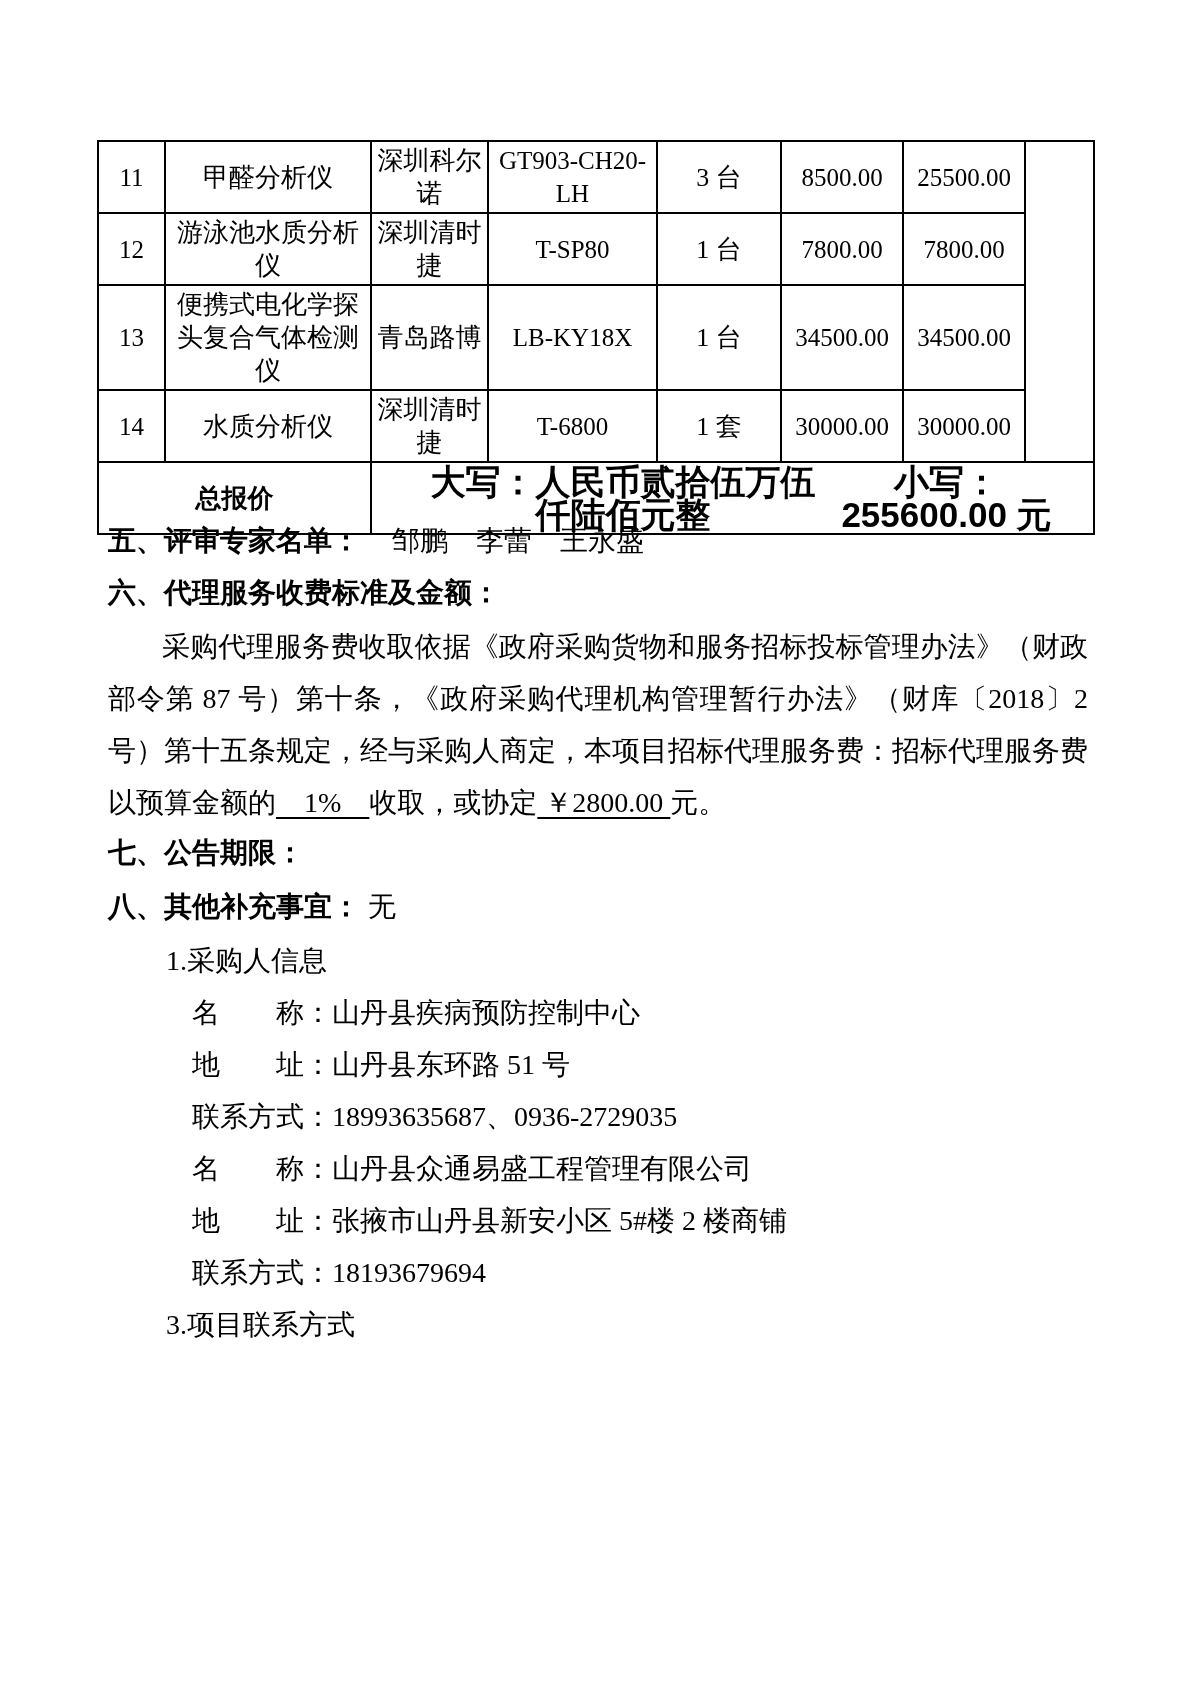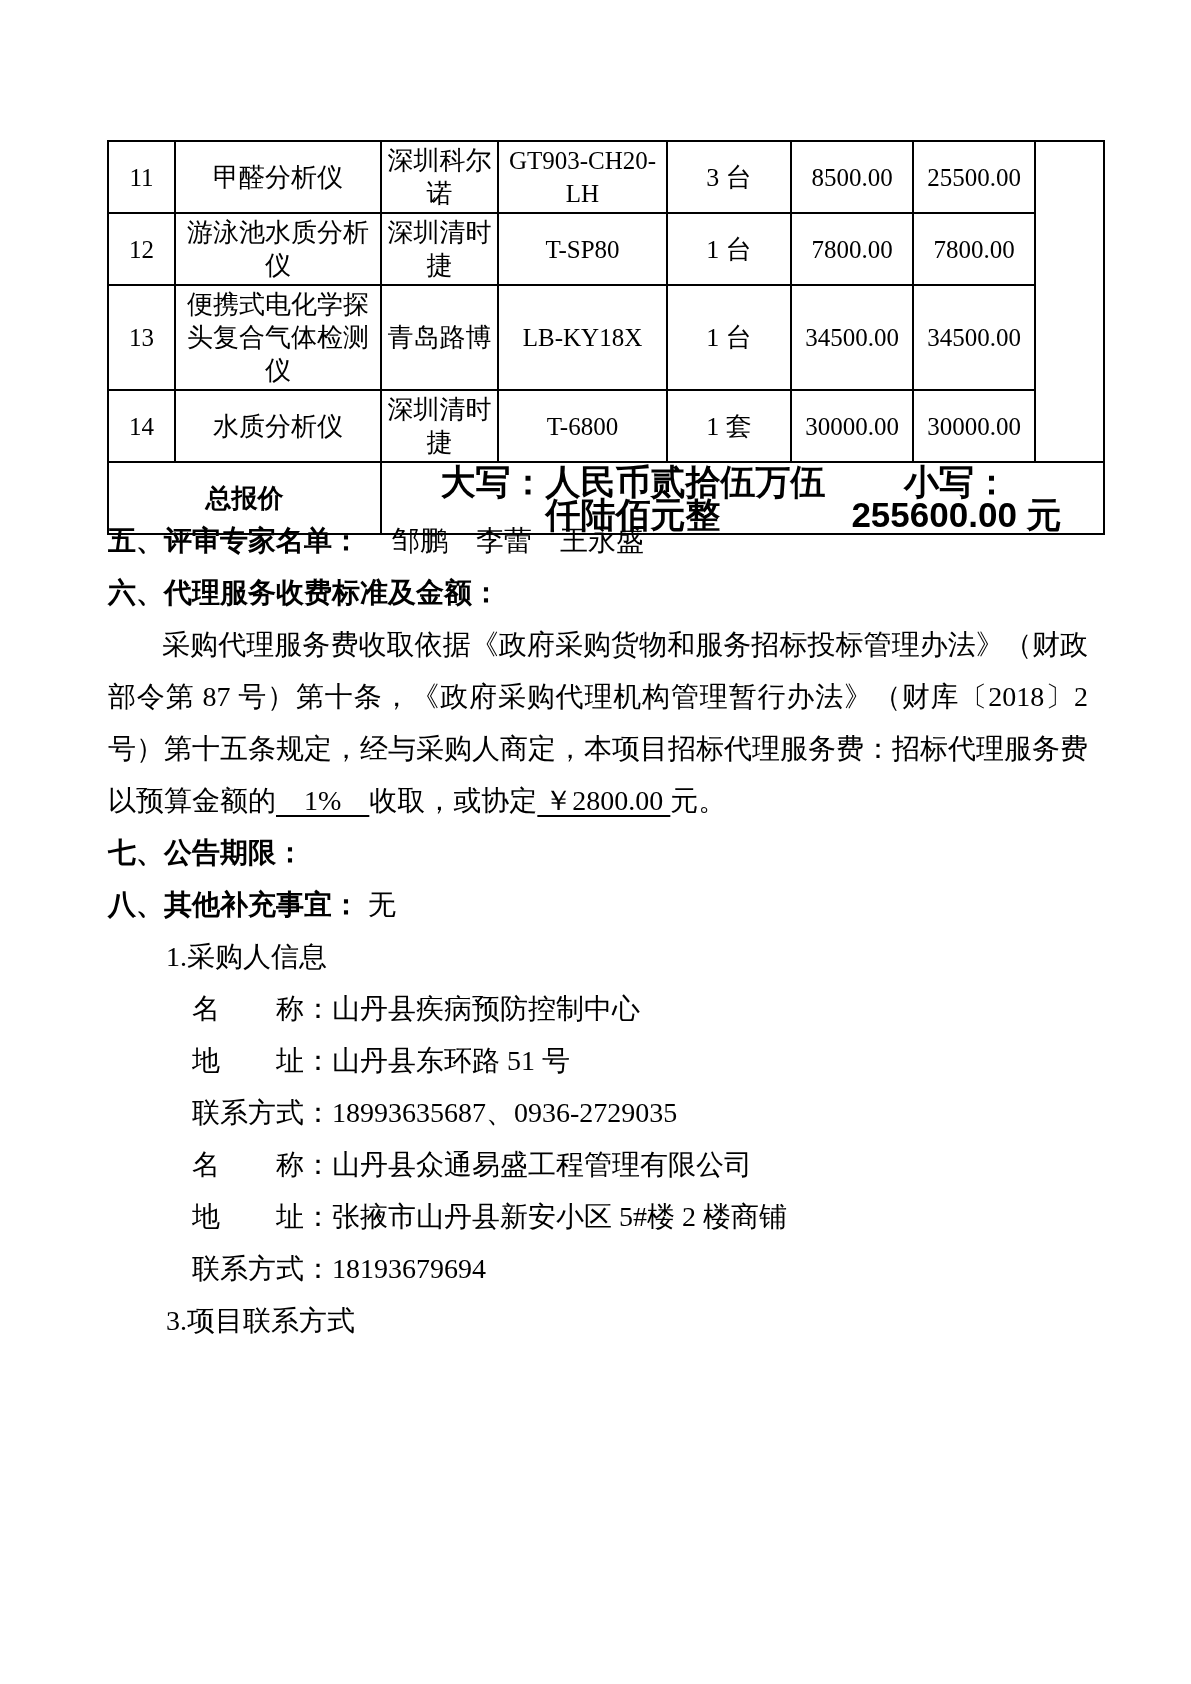--- a/index.html
+++ b/index.html
@@ -3,21 +3,21 @@
 <meta charset="utf-8">
 <style>
   html,body{margin:0;padding:0;}
   body{
     width:1191px;height:1684px;background:#ffffff;color:#000;
     font-family:"Liberation Serif", serif;
     position:relative;overflow:hidden;
   }
   
   .doc-table{
-    position:absolute;left:107px;top:140px;width:996px;
+    position:absolute;left:97px;top:140px;width:996px;
     border-collapse:collapse;table-layout:fixed;
   }
   .doc-table td{
     border:2px solid #000;
     text-align:center;vertical-align:middle;
     font-size:26px;line-height:33px;padding:2px 4px;
     word-break:break-word;
   }
   .doc-table td.num{font-size:25px;}
   .tr-total td{border:2px solid #000;}
@@ -27,21 +27,21 @@
     display:flex;justify-content:space-between;align-items:center;
     padding:0 26px 0 40px;
     font-family:"Liberation Sans",sans-serif;font-weight:bold;font-size:35px;
   }
   
   .content{
     position:absolute;left:108px;top:515px;width:980px;
     font-size:28px;
   }
   .line{min-height:52px;line-height:52px;margin:0;}
-  .hd{font-family:Liberation Sans, sans-serif;font-weight:bold;}
+  .hd{font-family:Liberation Mono, monospace;font-weight:bold;}
   .para{
     line-height:52px;text-align:justify;text-indent:54px;margin:0;
   }
   .indent1{padding-left:54px;}
   .indent-num{padding-left:58px;}
   .indent-label{padding-left:84px;}
   .experts{margin-left:32px;}
   .after-hd{margin-left:8px;}
   .uline{text-decoration:underline;text-underline-offset:5px;}
 </style>

